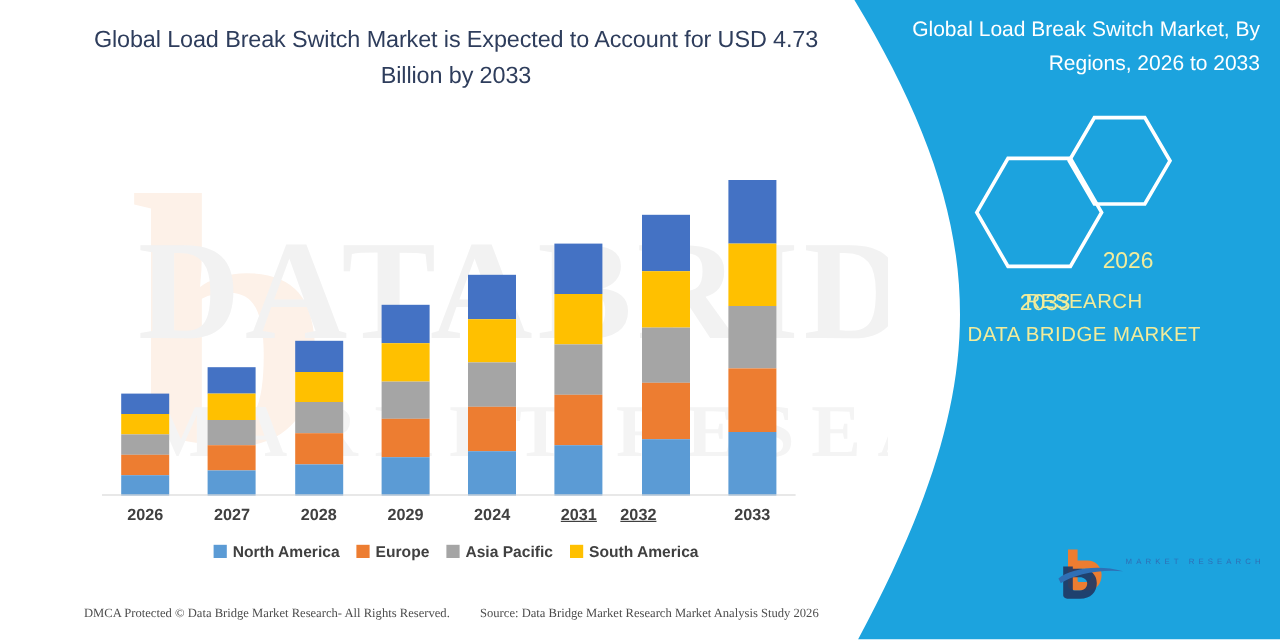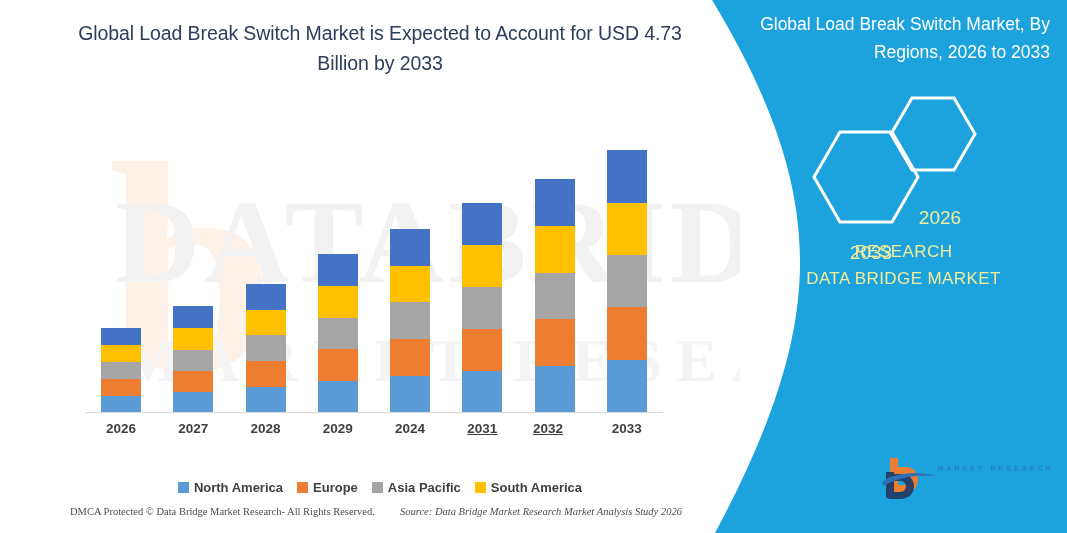--- a/index.html
+++ b/index.html
@@ -65,35 +65,35 @@
     position:absolute;bottom:0;width:40px;
     display:flex;flex-direction:column-reverse;
   }
   .seg{width:100%;}
   .x-label{
     position:absolute;top:421px;width:72px;text-align:center;
     font-size:13.5px;font-weight:bold;color:#404040;
   }
   
   #legend{
-    position:absolute;left:85px;top:480px;width:590px;
+    position:absolute;left:85px;top:452px;width:590px;
     display:flex;align-items:center;justify-content:center;
     gap:14px;
   }
   .legend-item{display:flex;align-items:center;gap:5px;}
   .legend-swatch{width:11px;height:11px;display:inline-block;}
   .legend-label{font-size:13px;font-weight:bold;color:#404040;white-space:nowrap;}
   
   #footer{
     position:absolute;left:0;top:506px;width:700px;height:22px;
     font-family:"Liberation Serif",serif;
     font-size:10.5px;color:#4d4d4d;
   }
   #footer-left{position:absolute;left:70px;top:0;white-space:nowrap;}
-  #footer-right{position:absolute;left:400px;top:0;white-space:nowrap;font-style:italic;}
+  #footer-right{position:absolute;left:400px;top:0;white-space:nowrap;}
   
   #right-panel{
     position:absolute;left:740px;top:0;width:327px;height:528px;z-index:4;
   }
   #right-title{
     position:absolute;left:-10px;top:10px;width:320px;
     text-align:right;
     font-size:17.5px;line-height:28px;color:#ffffff;
     padding-right:16px;
   }
@@ -226,21 +226,21 @@
     <div id="footer">
       <div id="footer-left">DMCA Protected © Data Bridge Market Research-  All Rights Reserved.</div>
       <div id="footer-right">Source: Data Bridge Market Research  Market Analysis Study 2026</div>
     </div>
   <div class="x-label" style="left: 85.125px;">2026</div>
       <div class="x-label" style="left: 157.375px;">2027</div>
       <div class="x-label" style="left: 229.625px;">2028</div>
       <div class="x-label" style="left: 301.875px;">2029</div>
       <div class="x-label" style="left: 374.125px;">2024</div>
       <div class="x-label" style="left: 446.375px; text-decoration: underline;">2031</div>
-      <div class="x-label" style="left: 512px; text-decoration: underline;">2032</div>
+      <div class="x-label" style="left: 496px; text-decoration: underline;">2032</div>
       <div class="x-label" style="left: 590.875px;">2033</div>
     </div>
 
   <div id="right-panel">
 
     <div id="right-title">Global Load Break Switch Market, By Regions, 2026 to 2033</div>
 
     <div id="hexes">
       <svg width="327" height="200" viewBox="0 0 327 200">
         <polygon points="100,50 152,50 178,95 152,140 100,140 74,95" fill="none" stroke="#ffffff" stroke-width="3"></polygon>

